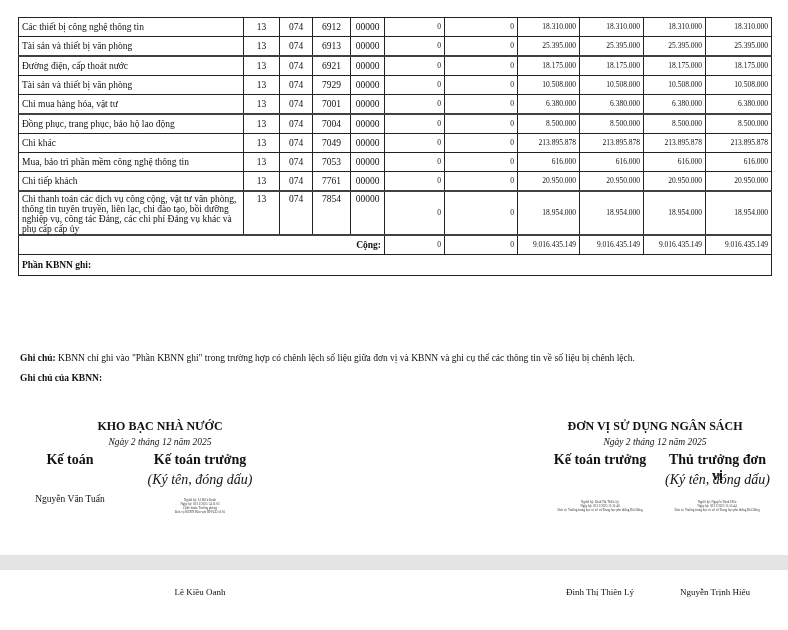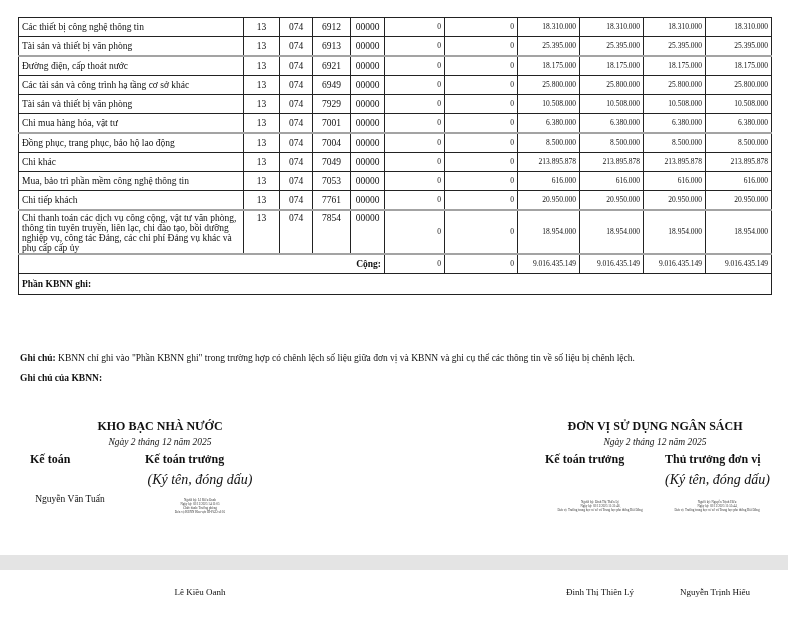--- a/index.html
+++ b/index.html
@@ -4,31 +4,31 @@
 <style>
   html, body { margin: 0; padding: 0; background: #ffffff; }
   body { width: 788px; height: 630px; position: relative; overflow: hidden;
          font-family: "Liberation Serif", "DejaVu Serif", serif; color: #111; }
   .page { position: absolute; left: 0; top: 0; width: 788px; height: 555px; background: #fff; }
   table.main { position: absolute; left: 18px; top: 17px; border-collapse: collapse; width: 753px; table-layout: fixed; }
   table.main td { border: 1px solid #222; font-size: 9px; padding: 0 3px; height: 18px; vertical-align: middle; line-height: 10px; }
   table.main td.desc { text-align: left; font-size: 9.5px; }
   table.main td.code { text-align: center; font-size: 9.5px; }
   table.main td.num { text-align: right; font-size: 7.5px; padding-right: 3px; }
-  table.main tr.thick td { border-top: 2px solid #a3a3a3; }
+  table.main tr.thick td { border-top: 2px solid #404040; }
   table.main tr.tall td { height: 40px; }
   table.main tr.tall td.desc { vertical-align: top; padding-top: 2px; line-height: 10px; overflow: hidden; }
   table.main tr.tall td.code { vertical-align: top; padding-top: 2px; }
   table.main td.total-label { text-align: right; font-weight: bold; font-size: 9.5px; }
   table.main td.kbnn { font-weight: bold; font-size: 9.5px; text-align: left; height: 20px; }
   .note { position: absolute; left: 20px; font-size: 9.5px; }
   .note b { font-weight: bold; }
   .sig-title { position: absolute; font-weight: bold; font-size: 12px; text-align: center; }
   .sig-date { position: absolute; font-style: italic; font-size: 9.5px; text-align: center; }
-  .sig-role { position: absolute; font-weight: bold; font-size: 12px; }
+  .sig-role { position: absolute; font-weight: bold; font-size: 14px; text-align: center; }
   .sig-hint { position: absolute; font-style: italic; font-size: 14px; text-align: center; }
   .sig-name { position: absolute; font-size: 9.5px; text-align: center; }
   .stamp { position: absolute; font-size: 3.2px; line-height: 4px; text-align: center; color: #333; }
   .gap-bar { position: absolute; left: 0; top: 555px; width: 788px; height: 15px; background: #e4e4e4; }
   .bottom { position: absolute; left: 0; top: 570px; width: 788px; height: 60px; background: #fff; }
   .bottom-name { position: absolute; font-size: 9px; text-align: center; top: 17px; }
 </style>
 </head>
 <body>
 
@@ -81,33 +81,20 @@
           <td class="code">6921</td>
           <td class="code">00000</td>
           <td class="num">0</td>
           <td class="num">0</td>
           <td class="num">18.175.000</td>
           <td class="num">18.175.000</td>
           <td class="num">18.175.000</td>
           <td class="num">18.175.000</td>
         </tr>
         <tr>
-          <td class="desc">Các tài sản và công trình hạ tầng cơ sở khác</td>
-          <td class="code">13</td>
-          <td class="code">074</td>
-          <td class="code">6949</td>
-          <td class="code">00000</td>
-          <td class="num">0</td>
-          <td class="num">0</td>
-          <td class="num">25.800.000</td>
-          <td class="num">25.800.000</td>
-          <td class="num">25.800.000</td>
-          <td class="num">25.800.000</td>
-        </tr>
-        <tr>
           <td class="desc">Tài sản và thiết bị văn phòng</td>
           <td class="code">13</td>
           <td class="code">074</td>
           <td class="code">7929</td>
           <td class="code">00000</td>
           <td class="num">0</td>
           <td class="num">0</td>
           <td class="num">10.508.000</td>
           <td class="num">10.508.000</td>
           <td class="num">10.508.000</td>

